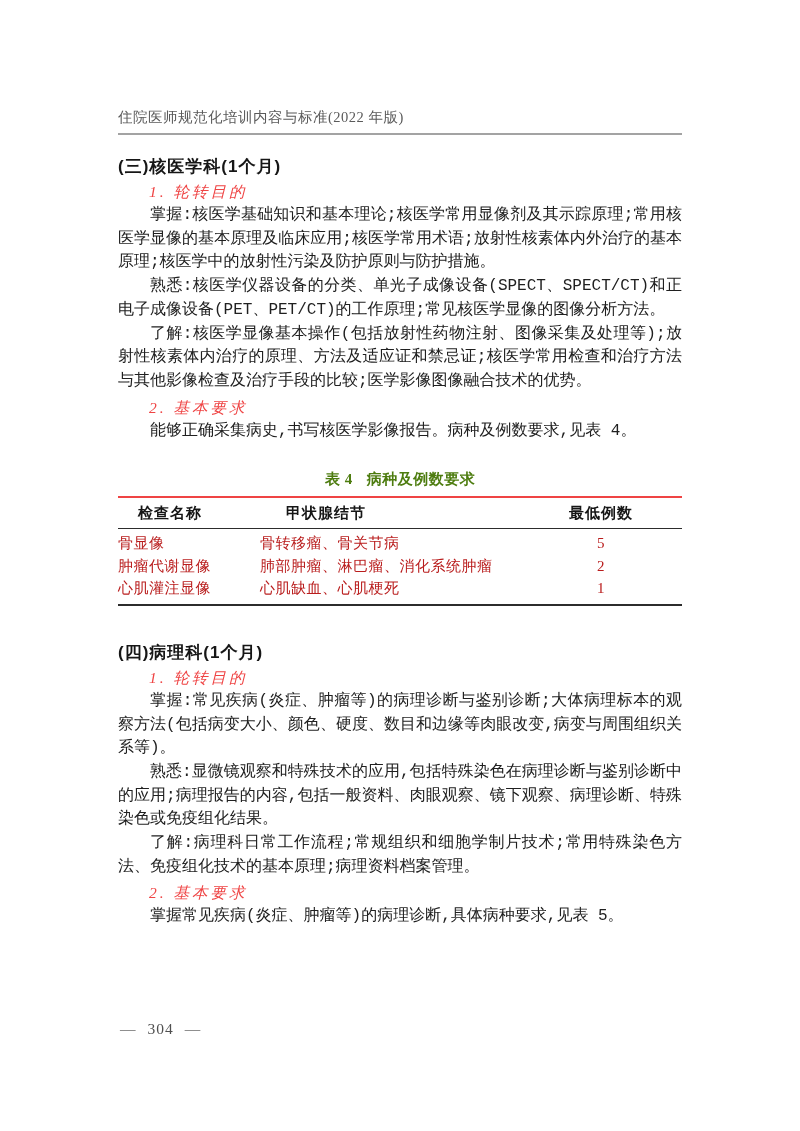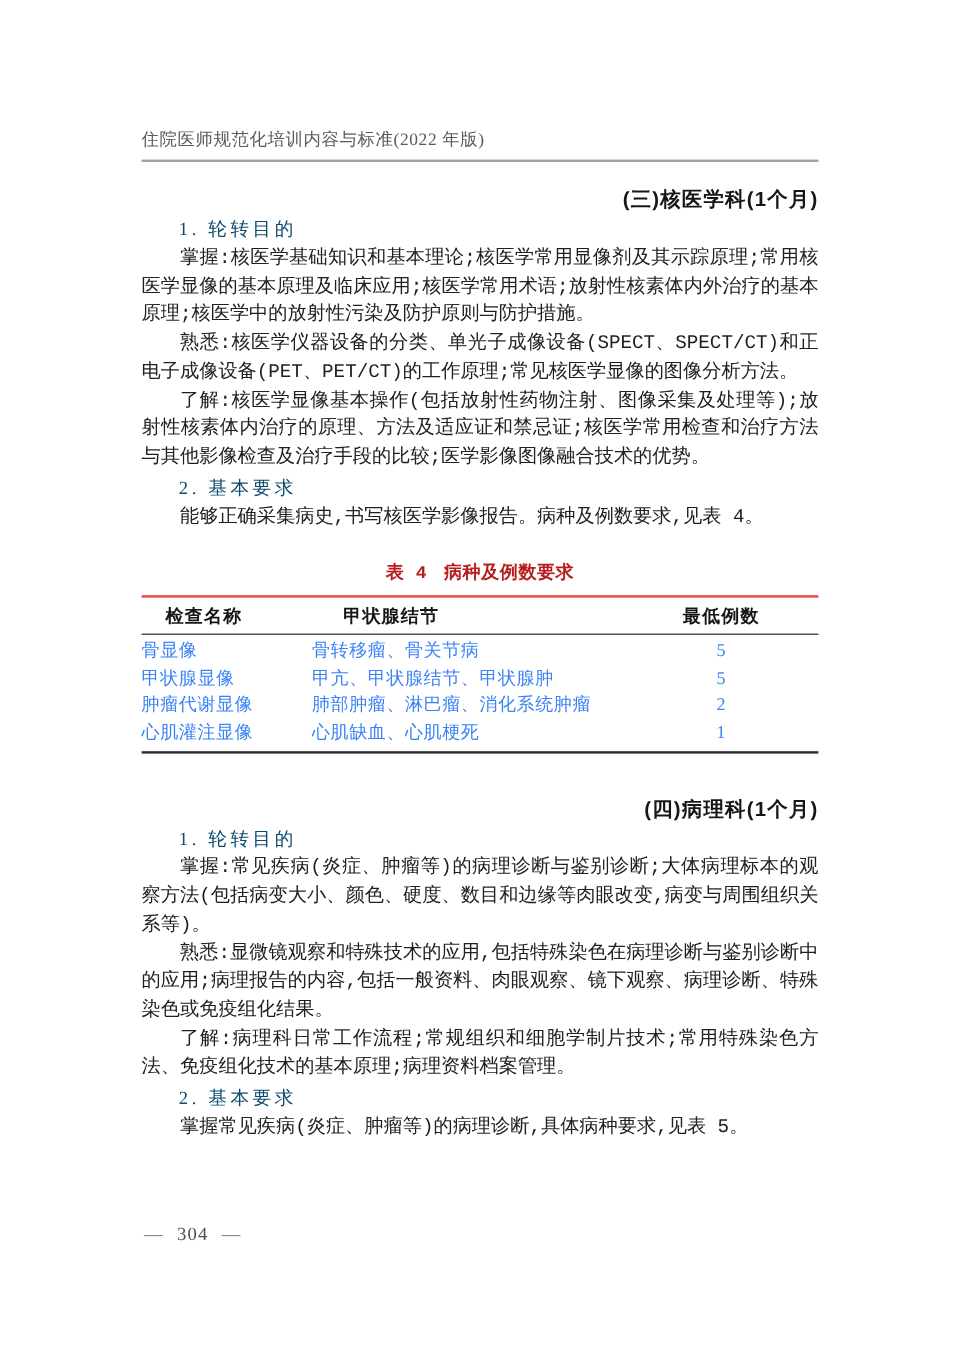--- a/index.html
+++ b/index.html
@@ -37,52 +37,52 @@
   }
   
   h2.section {
     font-family: "Liberation Sans", "DejaVu Sans", sans-serif;
     font-size: 17px;
     font-weight: 700;
     color: #161616;
     letter-spacing: 1px;
     margin: 21px 0 0 0;
     line-height: 22px;
-    text-align: right;
   }
   h2.section.second { margin-top: 36px; }
   
   .kai {
     margin: 0;
     text-indent: 2em;
+    font-style: italic;
     font-size: 15.5px;
     letter-spacing: 3px;
     line-height: 24px;
     padding-top: 2px;
-    color: #0c4a6e;
+    color: #ef4444;
   }
   
   p.body {
     margin: 0;
     font-size: 16px;
     line-height: 23.7px;
     text-align: justify;
     text-indent: 2em;
     color: #202020;
     font-family: Liberation Mono, monospace;
   }
   
   .table-caption {
     margin-top: 26px;
     text-align: center;
-    font-family: Liberation Mono, monospace;
+    font-family: Liberation Serif, serif;
     font-weight: 700;
     font-size: 15px;
     line-height: 20px;
-    color: #b91c1c;
+    color: #4d7c0f;
     letter-spacing: 0.5px;
   }
   .table-caption .cap-label { margin-right: 14px; }
   table.req-table {
     width: 100%;
     border-collapse: collapse;
     table-layout: fixed;
     margin-top: 7px;
     border-top: 2px solid #ef4444;
     border-bottom: 2px solid #2c2c2c;
@@ -96,21 +96,21 @@
     padding: 6px 0 5px 0;
     border-bottom: 1.5px solid #2c2c2c;
     letter-spacing: 1px;
   }
   table.req-table th.c1 { padding-left: 20px; }
   table.req-table th.c2 { padding-left: 26px; }
   table.req-table th.c3 { text-align: center; padding-left: 0; }
   table.req-table td {
     padding: 2px 0;
     line-height: 18.5px;
-    color: #3b82f6;
+    color: #b91c1c;
     letter-spacing: 0.5px;
   }
   table.req-table td.c3 { text-align: center; }
   tbody tr:first-child td { padding-top: 5px; }
   tbody tr:last-child td { padding-bottom: 6px; }
   
   .footer {
     position: absolute;
     left: 118px;
     top: 1020px;
@@ -155,25 +155,20 @@
           <th class="c3">最低例数</th>
         </tr>
       </thead>
       <tbody>
         <tr>
           <td class="c1">骨显像</td>
           <td class="c2">骨转移瘤、骨关节病</td>
           <td class="c3">5</td>
         </tr>
         <tr>
-          <td class="c1">甲状腺显像</td>
-          <td class="c2">甲亢、甲状腺结节、甲状腺肿</td>
-          <td class="c3">5</td>
-        </tr>
-        <tr>
           <td class="c1">肿瘤代谢显像</td>
           <td class="c2">肺部肿瘤、淋巴瘤、消化系统肿瘤</td>
           <td class="c3">2</td>
         </tr>
         <tr>
           <td class="c1">心肌灌注显像</td>
           <td class="c2">心肌缺血、心肌梗死</td>
           <td class="c3">1</td>
         </tr>
       </tbody>

